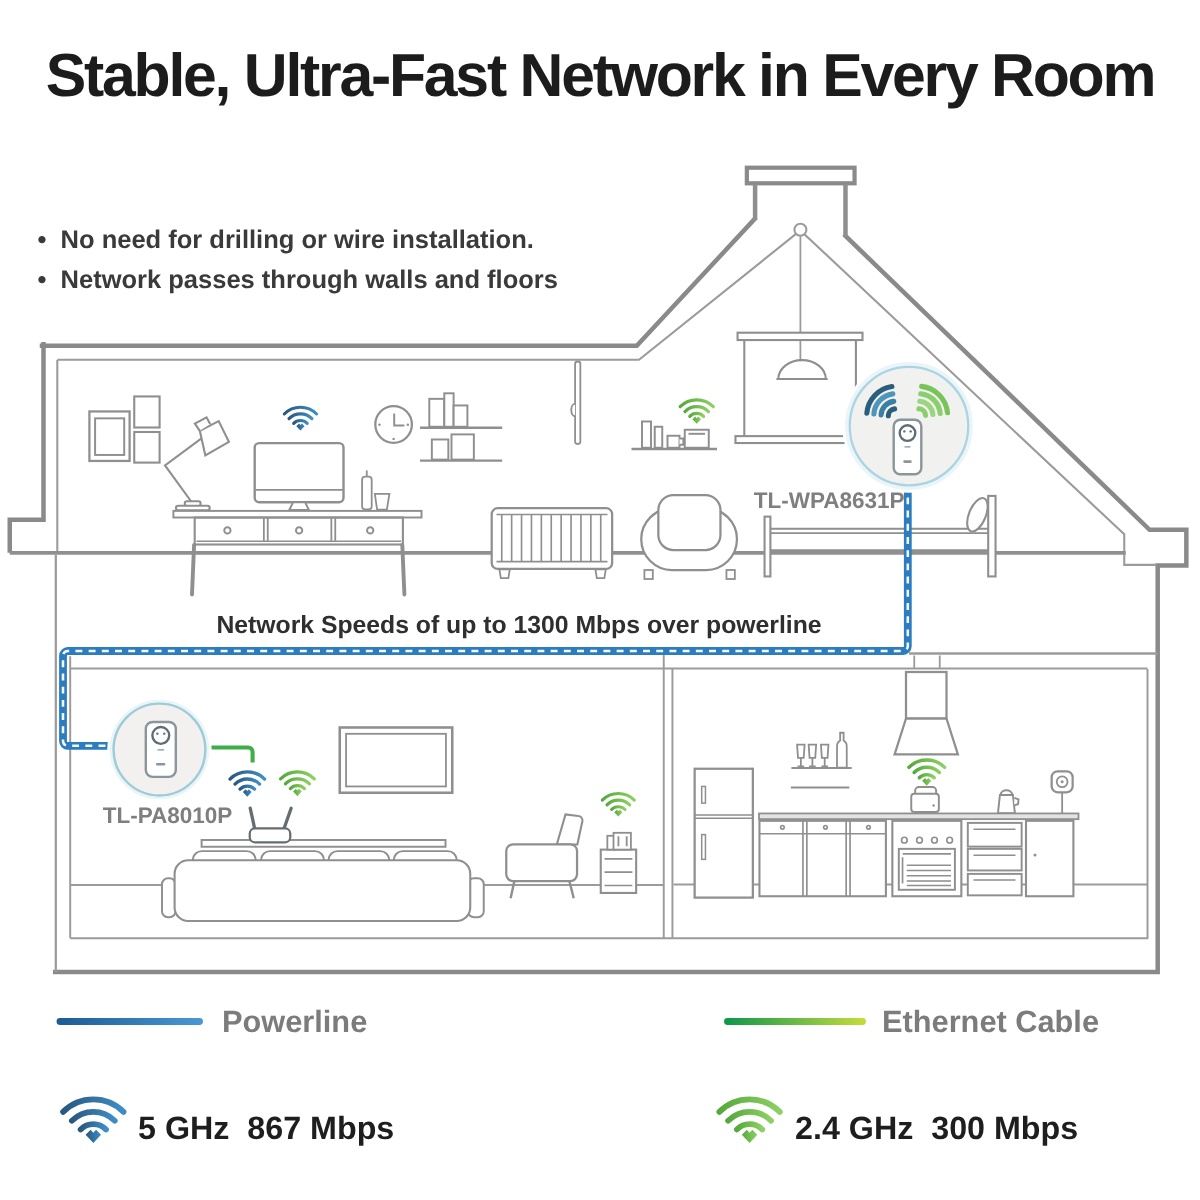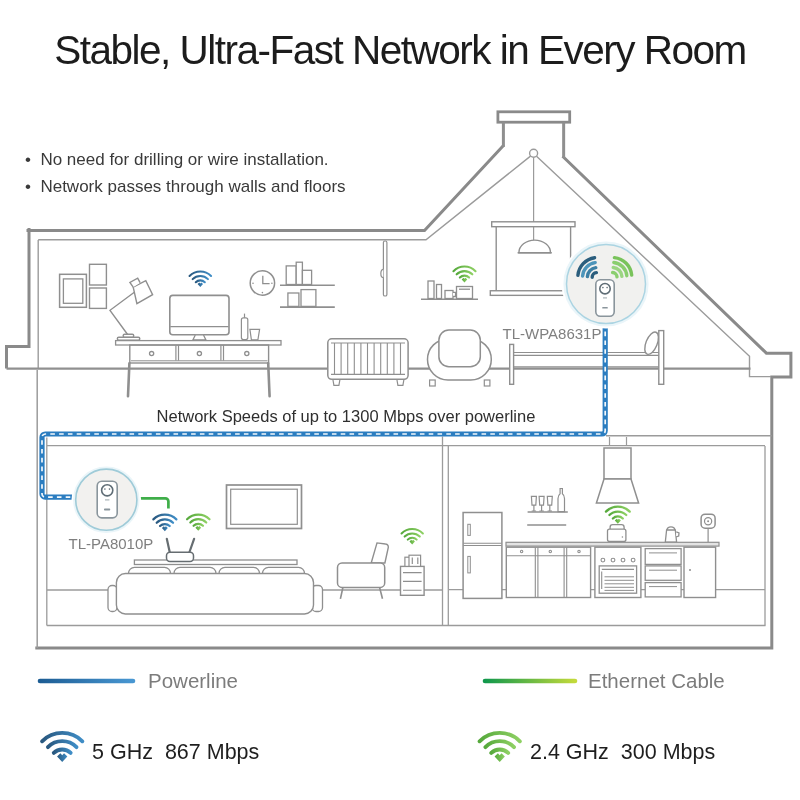--- a/index.html
+++ b/index.html
@@ -1,16 +1,16 @@
 <!DOCTYPE html>
 <html><head>
 <meta charset="utf-8">
 <style>
   html,body{margin:0;padding:0;background:#fff;}
-  #page{width:800px;height:800px;position:relative;font-family:"Liberation Sans",sans-serif;}
+  #page{width:800px;height:800px;position:relative;font-family:"Liberation Sans",sans-serif;font-weight:bold;}
   svg{display:block;}
   text{font-family:"Liberation Sans",sans-serif;}
 </style>
 </head>
 <body>
 <div id="page">
 <svg width="800" height="800" viewBox="0 0 800 800">
 <defs>
   <linearGradient id="gwB" x1="0" y1="0" x2="1" y2="0">
     <stop offset="0" stop-color="#29587f"></stop>

